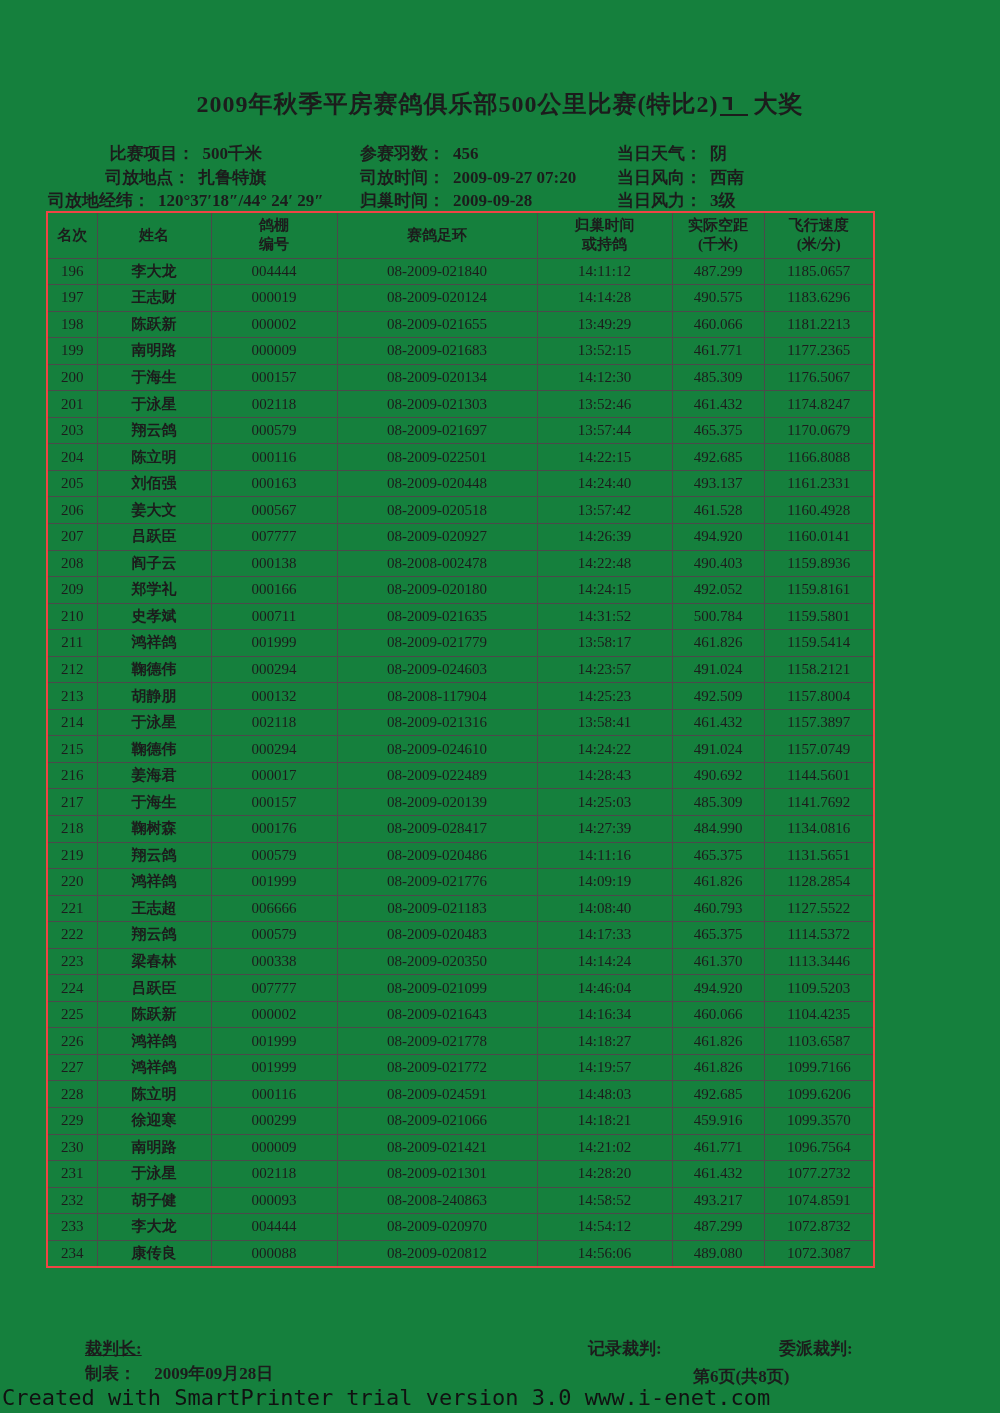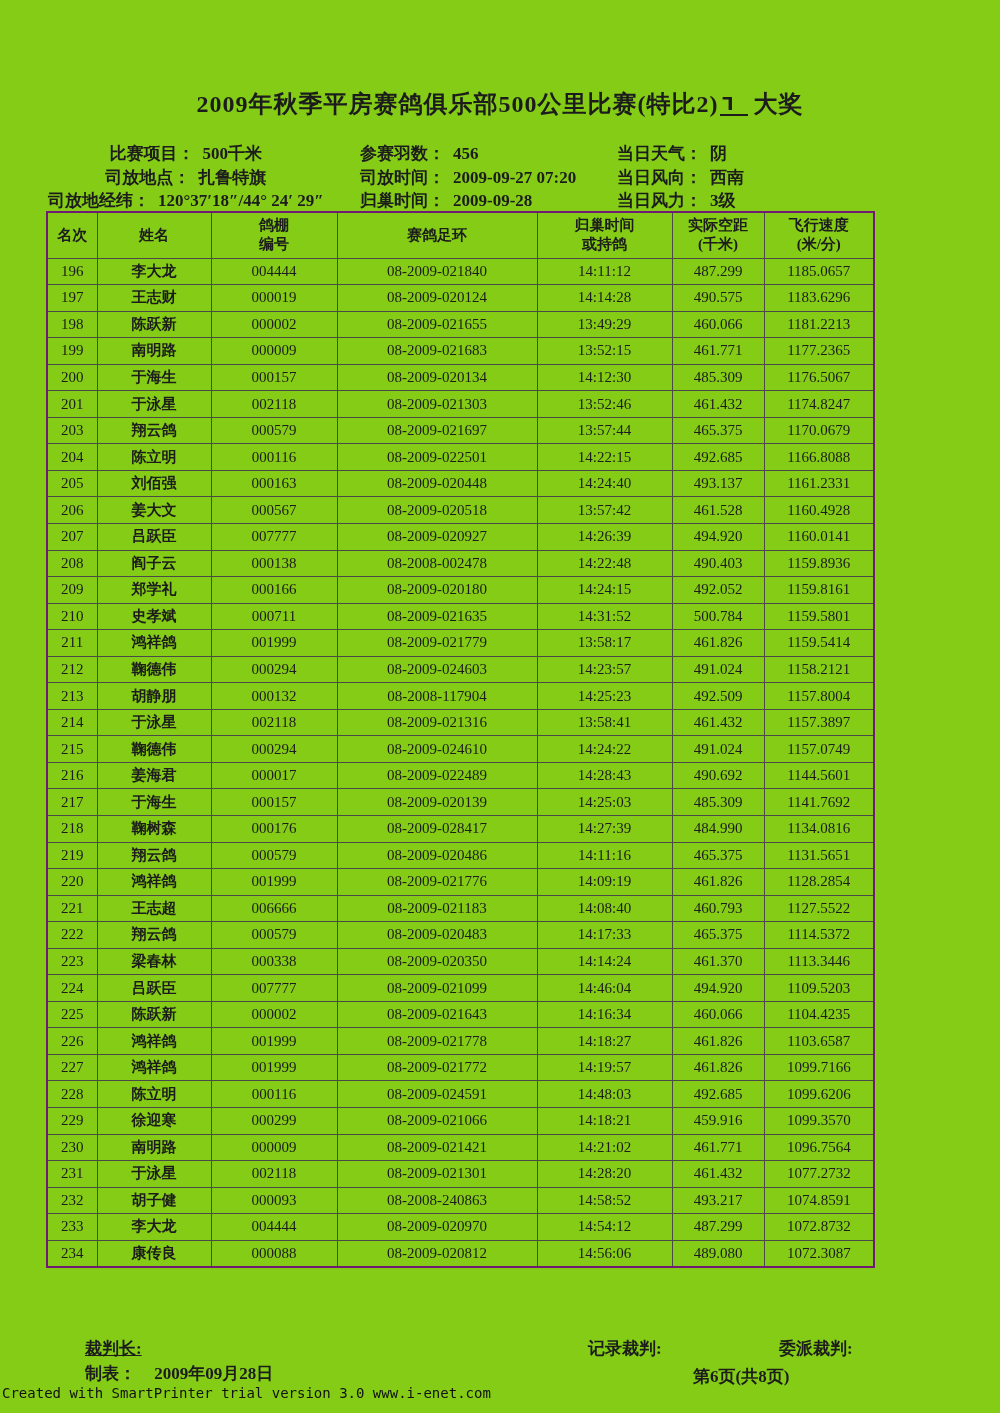--- a/index.html
+++ b/index.html
@@ -2,21 +2,21 @@
 <html><head>
 <meta charset="utf-8">
 <style>
   * { margin: 0; padding: 0; box-sizing: border-box; }
   html, body { background: #e8e8e8; }
   .page {
     position: relative;
     width: 1000px;
     height: 1413px;
     margin: 0 auto;
-    background: #84cc16;
+    background: #15803d;
     font-family: "Liberation Serif", "DejaVu Serif", serif;
     color: #1c1c1c;
     overflow: hidden;
   }
   .title {
     position: absolute;
     top: 88px; left: 0; right: 0;
     text-align: center;
     font-size: 24px;
     font-weight: 700;
@@ -50,42 +50,42 @@
   .rtable th, .rtable td {
     border: 1px solid #4a4a4a;
     text-align: center;
     vertical-align: middle;
     padding: 0 2px;
     overflow: hidden;
     white-space: nowrap;
   }
   .rtable thead th { height: 46px; font-weight: 700; font-size: 15px; line-height: 19px; }
   .rtable tbody td { height: 26.55px; }
-  .rtable { border: 2px solid #701a75; }
+  .rtable { border: 2px solid #ef4444; }
   .col-rank  { width: 50px; }
   .col-name  { width: 114px; }
   .col-loft  { width: 126px; }
   .col-ring  { width: 200px; }
   .col-time  { width: 135px; }
   .col-dist  { width: 92px; }
   .col-speed { width: 110px; }
   .cell-name { font-weight: 600; }
 
   .footer-item { position: absolute; font-size: 17px; font-weight: 700; white-space: nowrap; }
   .f-judge-chief    { left: 85px;  top: 1337px; text-decoration: underline; }
   .f-judge-record   { left: 588px; top: 1337px; }
   .f-judge-assigned { left: 770px; top: 1337px; margin-left: 9px; }
   .f-made-date      { left: 85px;  top: 1362px; }
   .f-page-no        { left: 693px; top: 1365px; }
 
   .watermark {
     position: absolute;
     left: 2px; top: 1385px;
     font-family: "DejaVu Sans Mono", "Liberation Mono", monospace;
-    font-size: 14px;
+    font-size: 22px;
     color: #111;
     white-space: nowrap;
     text-align: center;
   }
 </style>
 </head>
 <body>
 
 <div class="page">
 

